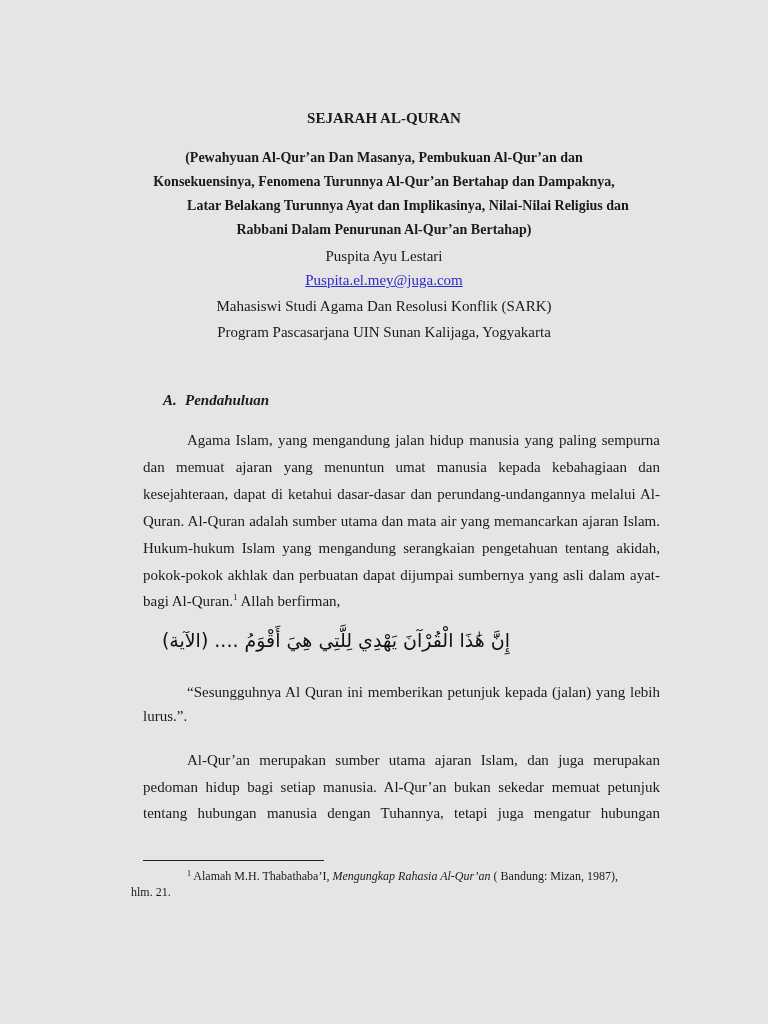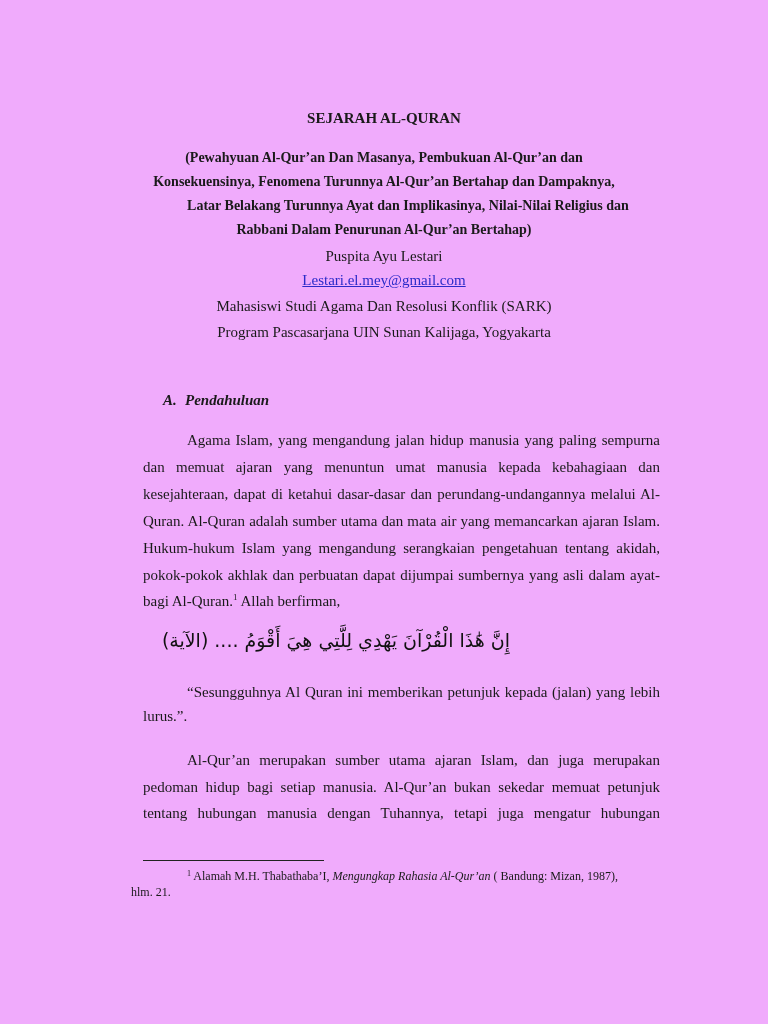--- a/index.html
+++ b/index.html
@@ -12,21 +12,21 @@
       height: 1024px;
       position: relative;
       overflow: hidden;
       font-family: "Liberation Serif", "DejaVu Serif", serif;
       color: #1a1a1a;
     }
     .page {
       position: absolute;
       left: 0; top: 0;
       width: 768px; height: 1024px;
-      background: #f0abfc;
+      background: #e5e5e5;
     }
     .center-line {
       position: absolute;
       left: 0;
       width: 768px;
       text-align: center;
       font-size: 15px;
       line-height: 18px;
       white-space: nowrap;
     }
@@ -121,21 +121,21 @@
 
   <div class="center-line title" style="top:109px;">SEJARAH AL-QURAN</div>
 
   <div class="center-line subtitle" style="top:149px;">(Pewahyuan Al-Qur’an Dan Masanya, Pembukuan Al-Qur’an dan</div>
   <div class="center-line subtitle" style="top:173px;">Konsekuensinya, Fenomena Turunnya Al-Qur’an Bertahap dan Dampaknya,</div>
   <div class="center-line subtitle" style="top:197px;margin-left:24px;">Latar Belakang Turunnya Ayat dan Implikasinya, Nilai-Nilai Religius dan</div>
   <div class="center-line subtitle" style="top:221px;">Rabbani Dalam Penurunan Al-Qur’an Bertahap)</div>
 
   <div class="center-line" style="top:247px;">Puspita Ayu Lestari</div>
   <div class="center-line" style="top:271px;">
-    <a class="email-link">Lestari.el.mey@gmail.com</a>
+    <a class="email-link">Puspita.el.mey@juga.com</a>
   </div>
   <div class="center-line" style="top:297px;">Mahasiswi Studi Agama Dan Resolusi Konflik (SARK)</div>
   <div class="center-line" style="top:323px;">Program Pascasarjana UIN Sunan Kalijaga, Yogyakarta</div>
 
   <div class="section-heading">
     <span class="num">A.</span><span>Pendahuluan</span>
   </div>
 
   <div class="body-line indent" style="top:431px;">Agama Islam, yang mengandung jalan hidup manusia yang paling sempurna</div>
   <div class="body-line" style="top:458px;">dan memuat ajaran yang menuntun umat manusia kepada kebahagiaan dan</div>

